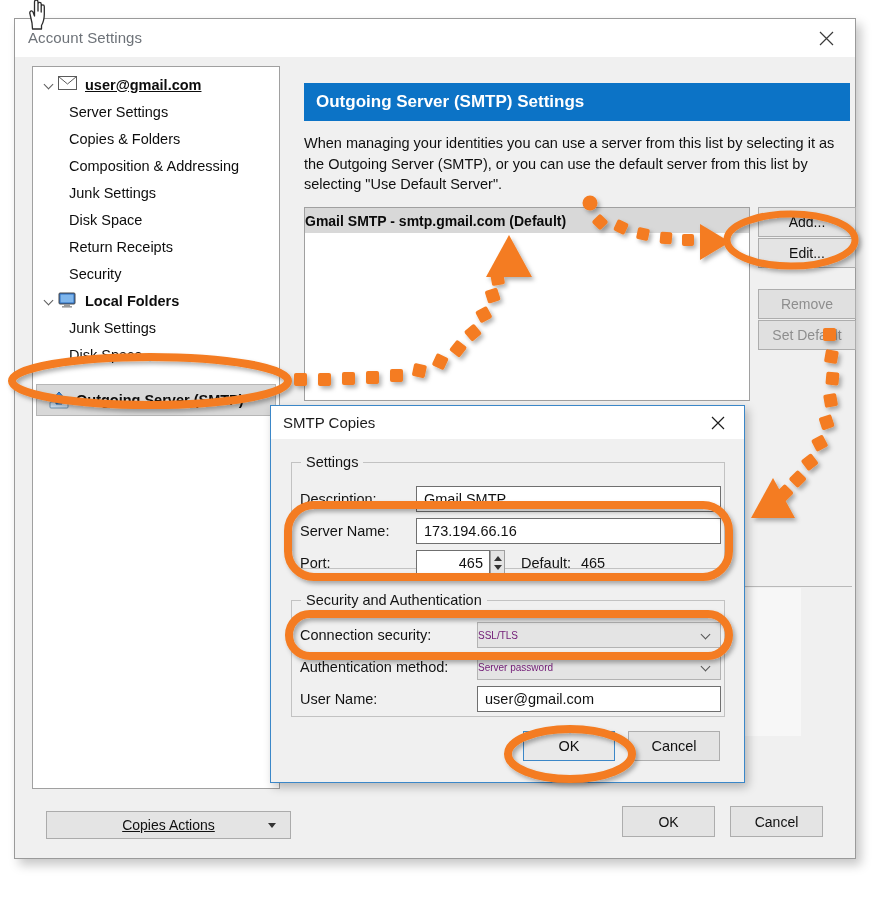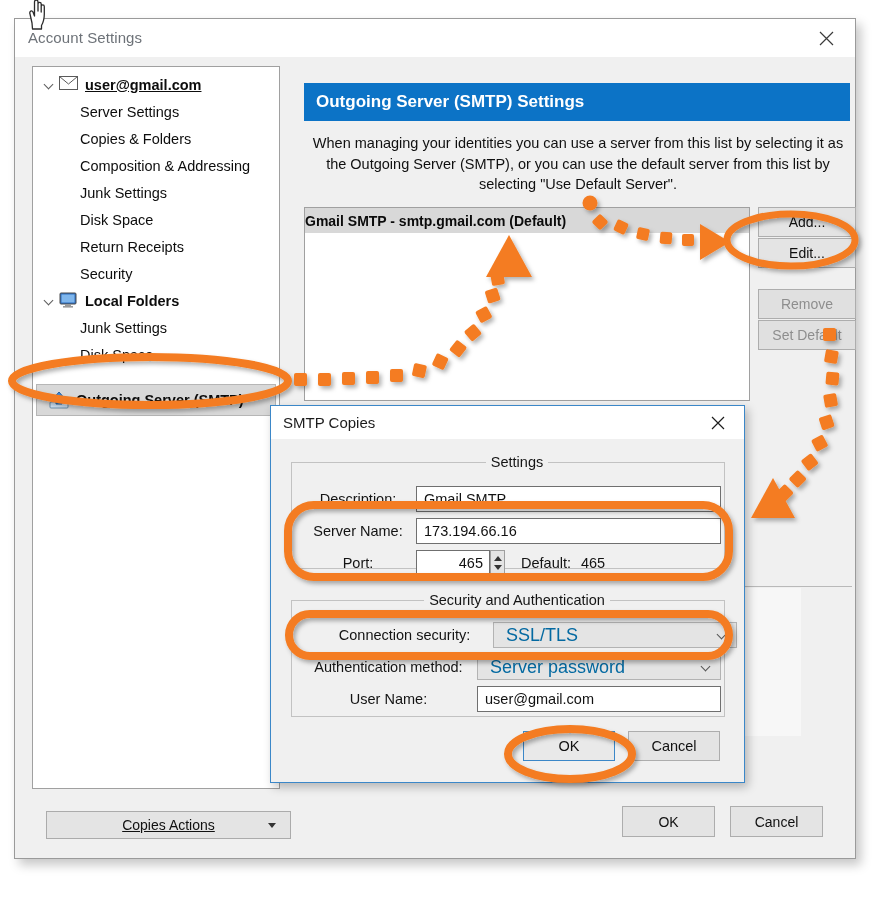--- a/index.html
+++ b/index.html
@@ -2,21 +2,21 @@
 <html><head>
 <meta charset="utf-8">
 <style>
   html, body {
     margin: 0; padding: 0;
     width: 877px; height: 897px;
     background: #ffffff;
     font-family: "Liberation Sans", sans-serif;
     overflow: hidden;
   }
-  #root { position: relative; width: 877px; height: 675px; text-align: center; }
+  #root { position: relative; width: 877px; height: 675px; }
 
   
   .window {
     position: absolute;
     left: 14px; top: 18px;
     width: 842px; height: 841px;
     background: #f0f0f0;
     border: 1px solid #9a9a9a;
     box-shadow: 5px 6px 10px rgba(0,0,0,0.22);
     box-sizing: border-box;
@@ -49,21 +49,21 @@
   }
   .tree-row {
     position: relative;
     height: 27px;
     display: flex; align-items: center;
     font-size: 14.5px; color: #0d0d0d;
     padding-left: 10px;
     box-sizing: border-box;
     white-space: nowrap;
   }
-  .tree-row.child { padding-left: 47px; }
+  .tree-row.child { padding-left: 36px; }
   .twisty {
     width: 13px; height: 13px; margin-right: 2px;
     position: relative; flex: none;
   }
   .twisty:before {
     content: ""; position: absolute; left: 2px; top: 3px;
     width: 6px; height: 6px;
     border-right: 1.6px solid #5d5d5d;
     border-bottom: 1.6px solid #5d5d5d;
     transform: rotate(45deg);
@@ -228,22 +228,22 @@
     display: flex; align-items: center;
     padding-left: 7px;
     font-size: 14.5px; color: #111;
     height: 26px;
   }
   .fselect {
     background: #e4e4e4;
     border: 1px solid #b3b3b3;
     box-sizing: border-box;
     display: flex; align-items: center;
-    padding-left: 12px;
-    font-size: 18px; color: #0369a1;
+    padding-left: 0;
+    font-size: 10px; color: #701a75;
     height: 26px;
     position: relative;
   }
   .fselect .chev {
     position: absolute; right: 9px; top: 8px;
     width: 9px; height: 9px;
   }
   .fselect .chev:before {
     content: ""; position: absolute; left: 0; top: 0;
     width: 6px; height: 6px;
@@ -440,21 +440,21 @@
           <span class="spin-dn"></span>
         </span>
         <span class="flabel" style="margin-left:16px">Default:</span>
         <span class="flabel" style="margin-left:10px">465</span>
       </div>
     </fieldset>
 
     <fieldset class="grp grp-security">
       <legend>Security and Authentication</legend>
 
-      <div class="frow" style="left:8px; top:14px;margin-left:16px;">
+      <div class="frow" style="left:8px; top:14px;">
         <span class="flabel" style="width:177px">Connection security:</span>
         <span class="fselect" style="width:244px">
           <span>SSL/TLS</span>
           <span class="chev"></span>
         </span>
       </div>
 
       <div class="frow" style="left:8px; top:46px;">
         <span class="flabel" style="width:177px">Authentication method:</span>
         <span class="fselect" style="width:244px">

